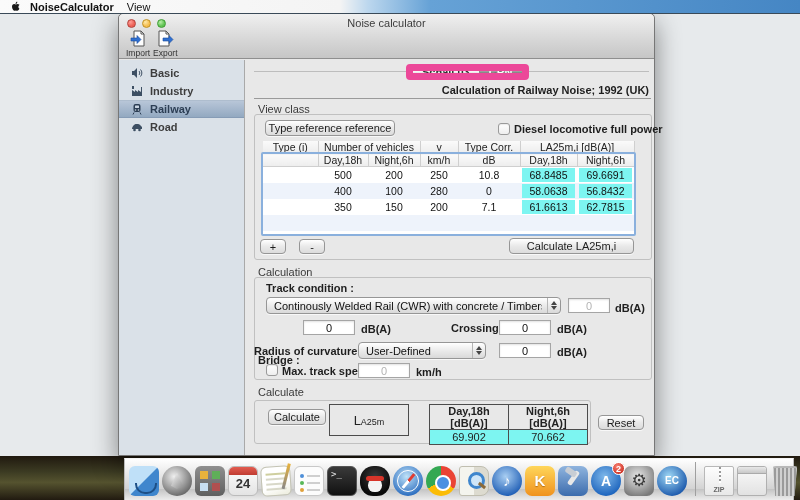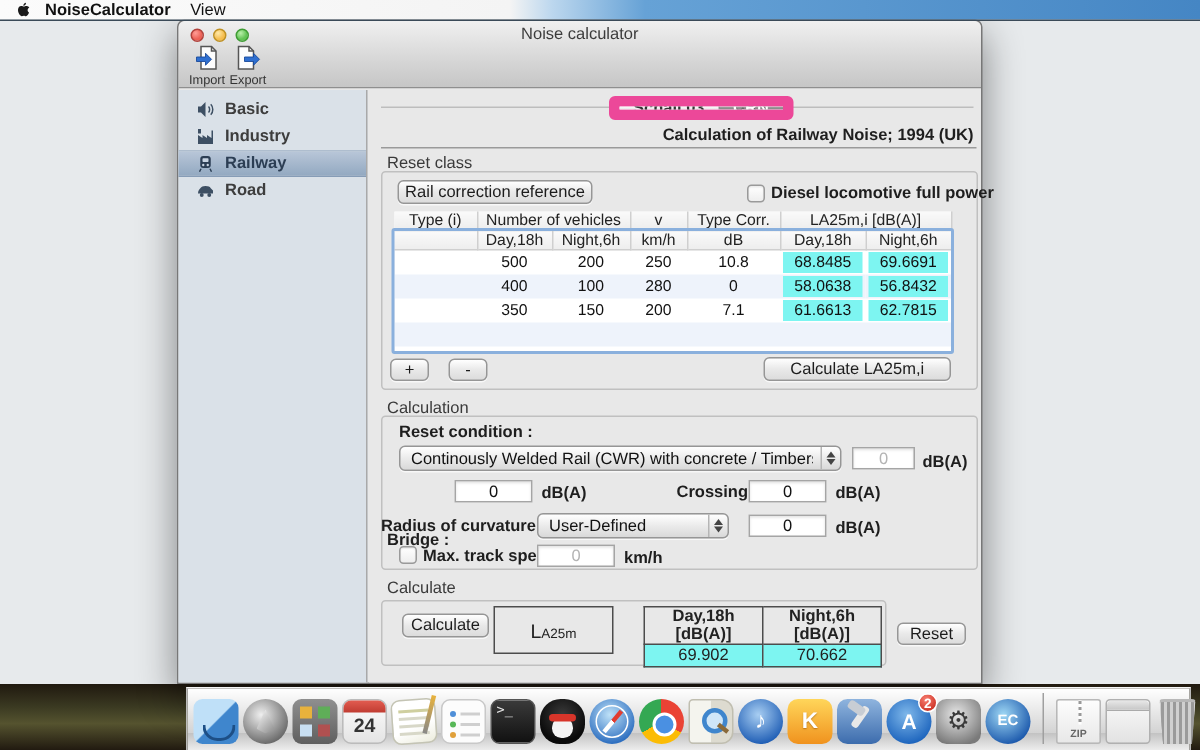--- a/index.html
+++ b/index.html
@@ -261,27 +261,27 @@
       <span>Road</span>
     </div>
   </div>
 
   <div class="main">
     <div class="tabline"></div>
     <div class="tabs">
       <div class="tab">Schall 03</div>
       <div class="tab sel">CRN</div>
     </div>
-    <div class="calc-title">Calculation of Railway Noise; 1994 (UK)</div>
+    <div class="calc-title">Calculation of Railway Noise; 1992 (UK)</div>
     <div class="calc-title-line"></div>
 
-    <div class="grouplabel" style="left:12px; top:43px;">Reset class</div>
+    <div class="grouplabel" style="left:12px; top:43px;">View class</div>
     <div class="groupbox" style="left:8px; top:54px; width:398px; height:146px;"></div>
 
-    <div class="btn" style="position:absolute; left:19px; top:60px; width:130px; height:16px;">Rail correction reference</div>
+    <div class="btn" style="position:absolute; left:19px; top:60px; width:130px; height:16px;">Type reference reference</div>
     <span class="checkbox" style="position:absolute; left:252px; top:63px;"></span>
     <span class="lbl" style="left:268px; top:63px; font-weight:bold;">Diesel locomotive full power</span>
 
     <div class="ttable-wrap">
       <table class="ttable">
         <colgroup>
             <col style="width:55px">
             <col style="width:50px">
             <col style="width:52px">
             <col style="width:38px">
@@ -353,21 +353,21 @@
       <div class="focus-ring"></div>
     </div>
 
     <div class="btn sqbtn" style="position:absolute; left:14px; top:179px;">+</div>
     <div class="btn sqbtn" style="position:absolute; left:53px; top:179px;">-</div>
     <div class="btn" style="position:absolute; left:263px; top:178px; width:125px; height:16px;">Calculate LA25m,i</div>
 
     <div class="grouplabel" style="left:12px; top:206px;">Calculation</div>
     <div class="groupbox" style="left:8px; top:217px; width:398px; height:103px;"></div>
 
-    <span class="lbl" style="left:20px; top:222px; font-weight:bold;">Reset condition :</span>
+    <span class="lbl" style="left:20px; top:222px; font-weight:bold;">Track condition :</span>
     <div class="popup" style="left:20px; top:237px; width:295px; height:17px;">
       <span class="txt">Continously Welded Rail (CWR) with concrete / Timbers + Ballast</span>
       <span class="arr">
           <span class="tri-up"></span>
           <span class="tri-dn"></span>
         </span>
     </div>
     <input class="field dim" style="position: absolute; left: 322px; top: 238px; width: 42px; height: 15px;" disabled="" value="0">
     <span class="unit" style="left:369px; top:242px;">dB(A)</span>
 

